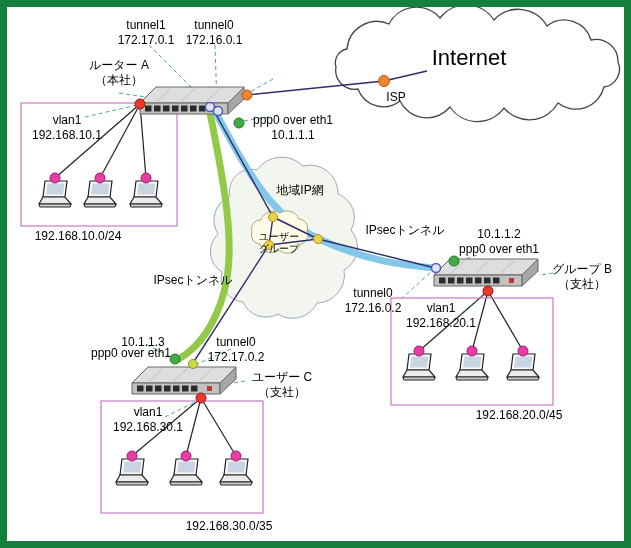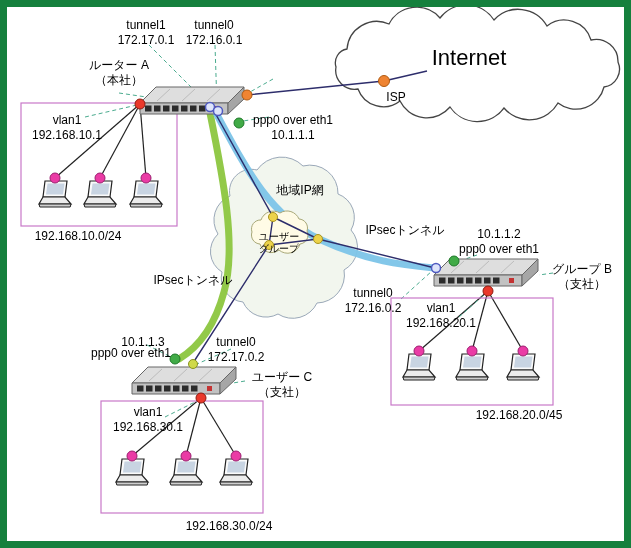--- a/index.html
+++ b/index.html
@@ -207,16 +207,16 @@
 </div>
 <div class="lbl" style="left:275px;top:363px">
   <span>ユーザー C</span>
   <span>（支社）</span>
 </div>
 <div class="lbl" style="left:141px;top:398px">
   <span>vlan1</span>
   <span>192.168.30.1</span>
 </div>
 <div class="lbl" style="left:222px;top:512px">
-  <span>192.168.30.0/24</span>
+  <span>192.168.30.0/35</span>
 </div>
 
 </div>
 
 </body></html>

